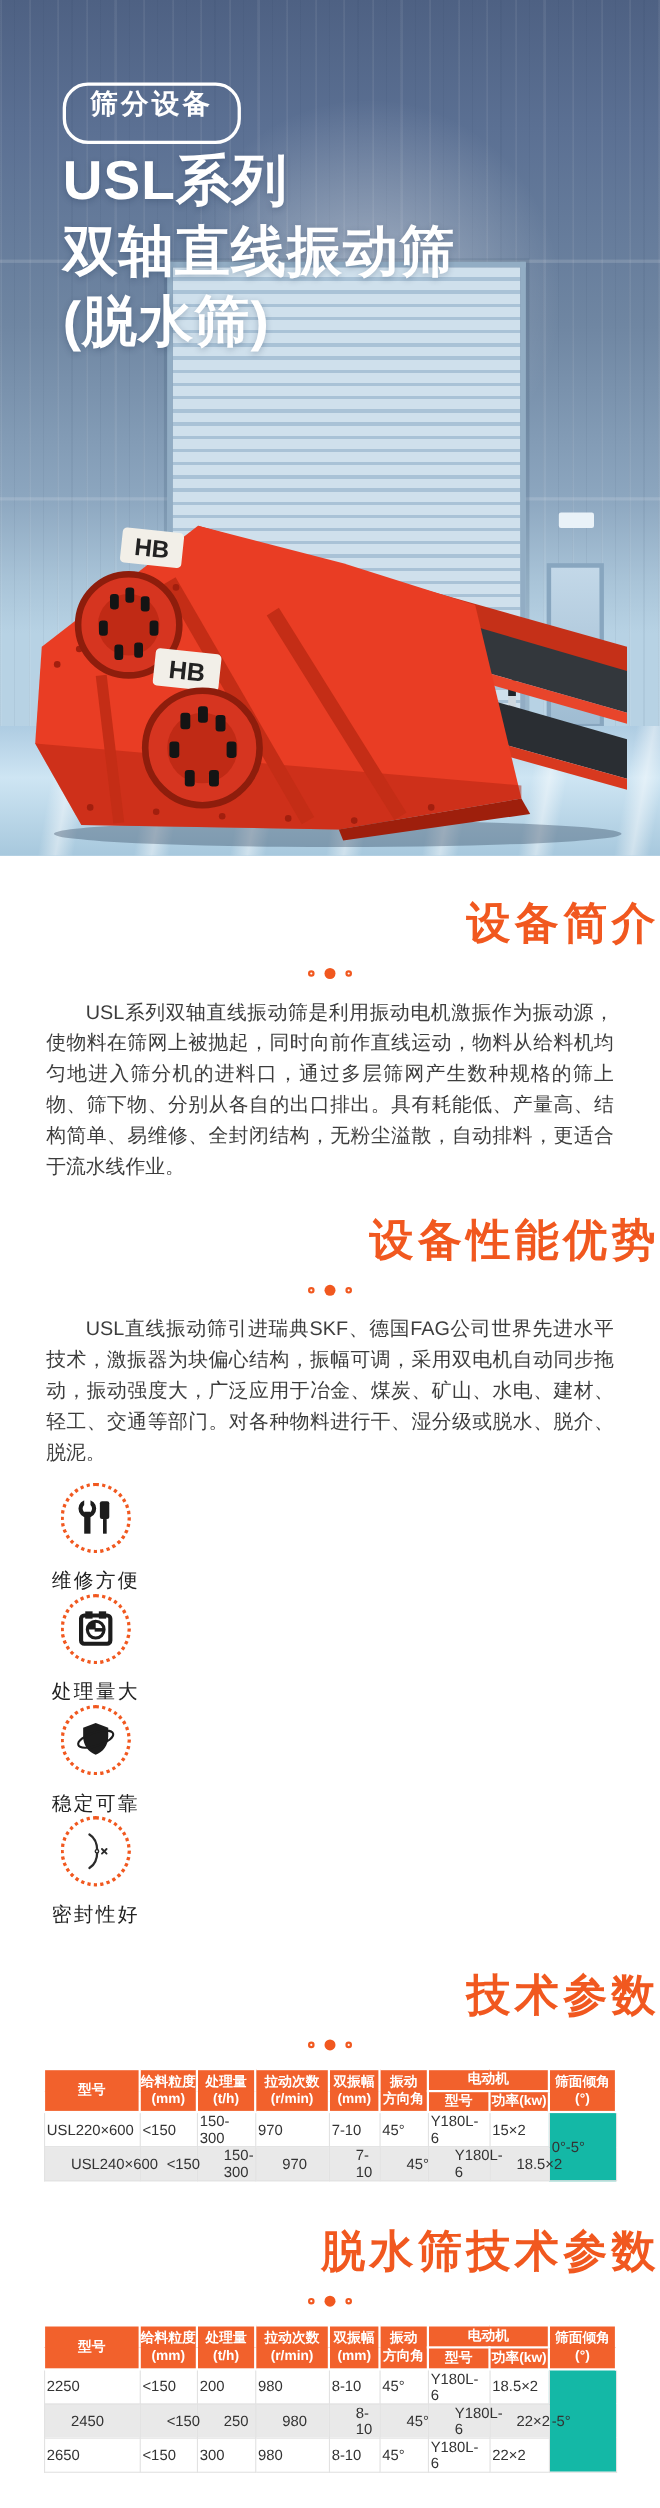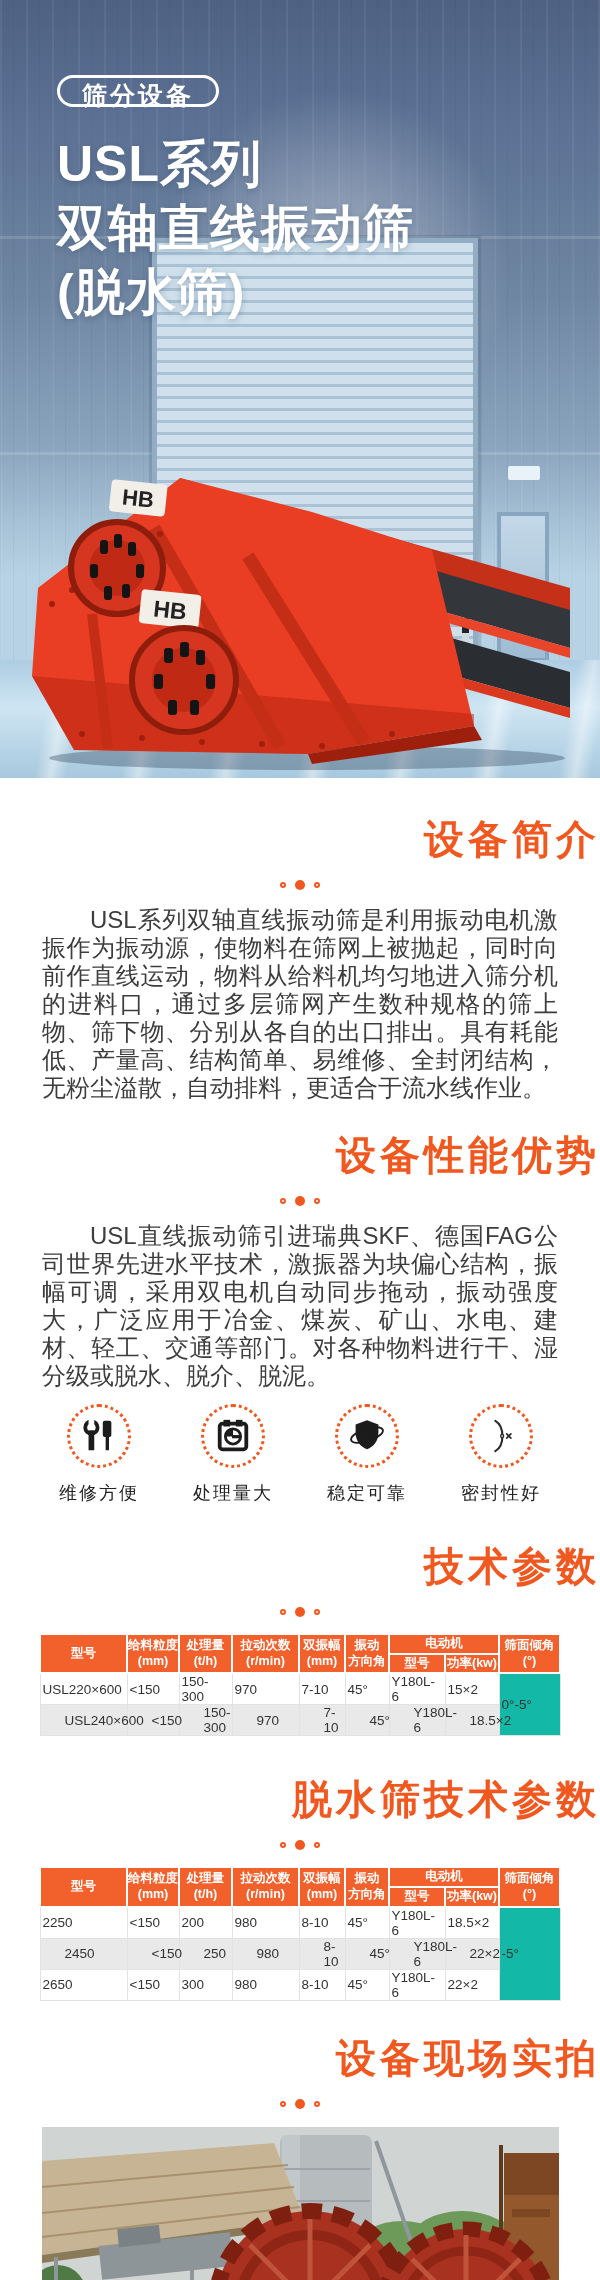--- a/index.html
+++ b/index.html
@@ -28,42 +28,42 @@
     border:5px solid #92ADC4;border-bottom:none;box-shadow:0 0 0 3px rgba(60,85,115,.22);}
   .side-door{position:absolute;left:497px;top:512px;width:52px;height:150px;
     background:linear-gradient(180deg,#C3D8E8,#9FBCD2);border:4px solid #88A6BF;}
   .vent{position:absolute;left:508px;top:466px;width:32px;height:14px;background:#E9F2F8;border-radius:2px;}
   .stripe-pole{position:absolute;left:462px;top:588px;width:7px;height:112px;
     background:repeating-linear-gradient(180deg,#20242A 0 15px,#CFD8DF 15px 30px);}
   .floor{position:absolute;left:0;right:0;bottom:0;height:118px;
     background:linear-gradient(180deg,#AECCE2,#CEE5F3 40%,#A7C8DD);}
   .floor:after{content:"";position:absolute;inset:0;
     background:repeating-linear-gradient(100deg,rgba(255,255,255,0) 0 54px,rgba(255,255,255,.45) 70px,rgba(255,255,255,0) 86px);}
-  .badge{position:absolute;left:57px;top:75px;z-index:5;height:32px;line-height:35px;
+  .badge{position:absolute;left:57px;top:75px;z-index:5;height:56px;line-height:35px;
     padding:0 22px;border:3px solid #fff;border-radius:23px;color:#fff;
     font-size:25px;font-weight:700;letter-spacing:3px;}
   .hero-title{position:absolute;left:57px;top:132px;z-index:5;color:#fff;
     font-size:50px;line-height:64px;font-weight:800;letter-spacing:1px;
     text-shadow:0 2px 6px rgba(20,40,70,.25);}
   .machine{position:absolute;left:12px;bottom:4px;width:576px;height:310px;z-index:3;}
 
   
   .sec-title{margin:0;color:var(--accent);text-align:right;
     font-size:40px;font-weight:900;letter-spacing:4px;}
   .mt-intro{margin-top:34px;} .mt-adv{margin-top:26px;} .mt-tech{margin-top:34px;padding-left:12px;}
   .mt-dewater{margin-top:36px;} .mt-site{margin-top:30px;}
   .dots{display:flex;justify-content:center;align-items:center;gap:9px;margin-top:13px;height:10px;}
   .dot{border-radius:50%;}
   .dot.hollow{width:6px;height:6px;border:2px solid var(--accent);}
   .dot.solid{width:10px;height:10px;background:var(--accent);}
-  .body-text{margin:16px 42px 0;font-size:24px;line-height:28px;color:var(--ink);
+  .body-text{margin:16px 42px 0;font-size:18px;line-height:28px;color:var(--ink);
     text-align:justify;text-indent:2em;}
 
   
-  .features{display:flex;justify-content:space-between;padding:0 48px;margin-top:14px;}
+  .features{display:flex;justify-content:space-between;padding:0 36px;margin-top:14px;flex-direction:column;}
   .feature{width:102px;text-align:center;}
   .fcircle{width:64px;height:64px;margin:0 auto;border:3px dotted var(--accent);border-radius:50%;
     display:flex;align-items:center;justify-content:center;background:#fff;}
   .flabel{margin-top:13px;font-size:18px;color:#222;letter-spacing:2px;white-space:nowrap;}
 
   
   .ptable{width:520px;margin:16px auto 0;border-collapse:collapse;table-layout:fixed;
     color:#333;font-size:13px;}
   .ptable thead th{background:var(--thead);color:#fff;border:2px solid #fff;
     font-weight:600;padding:1px 0;font-size:12.5px;line-height:1.25;}

